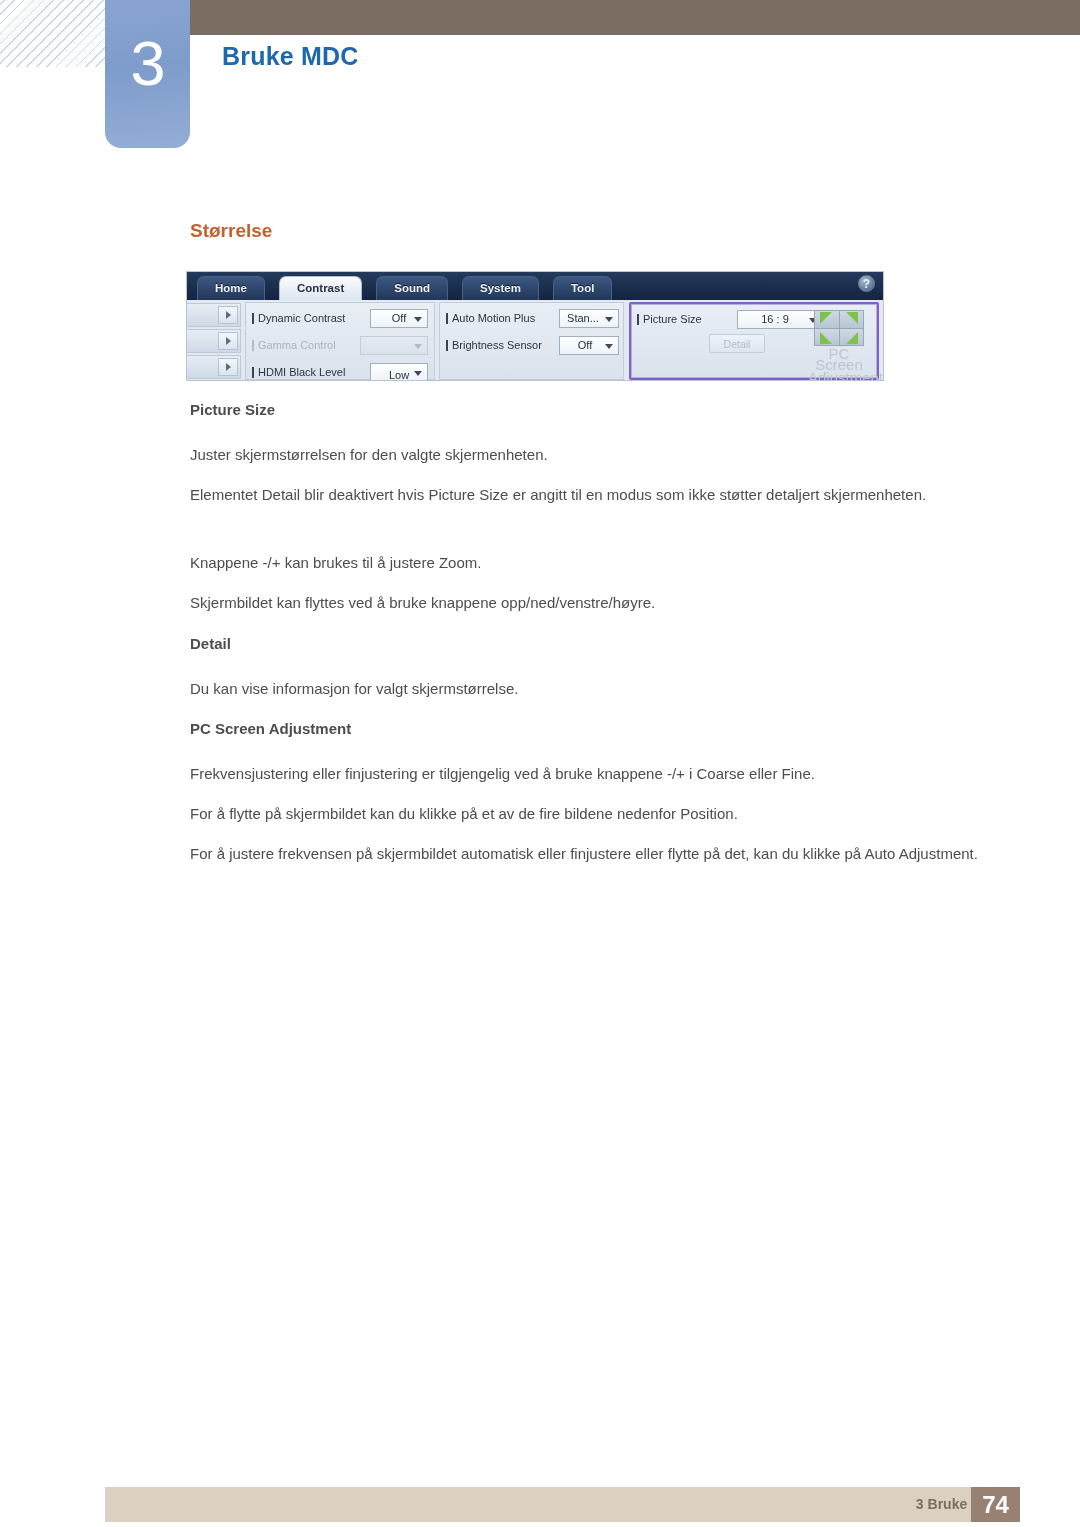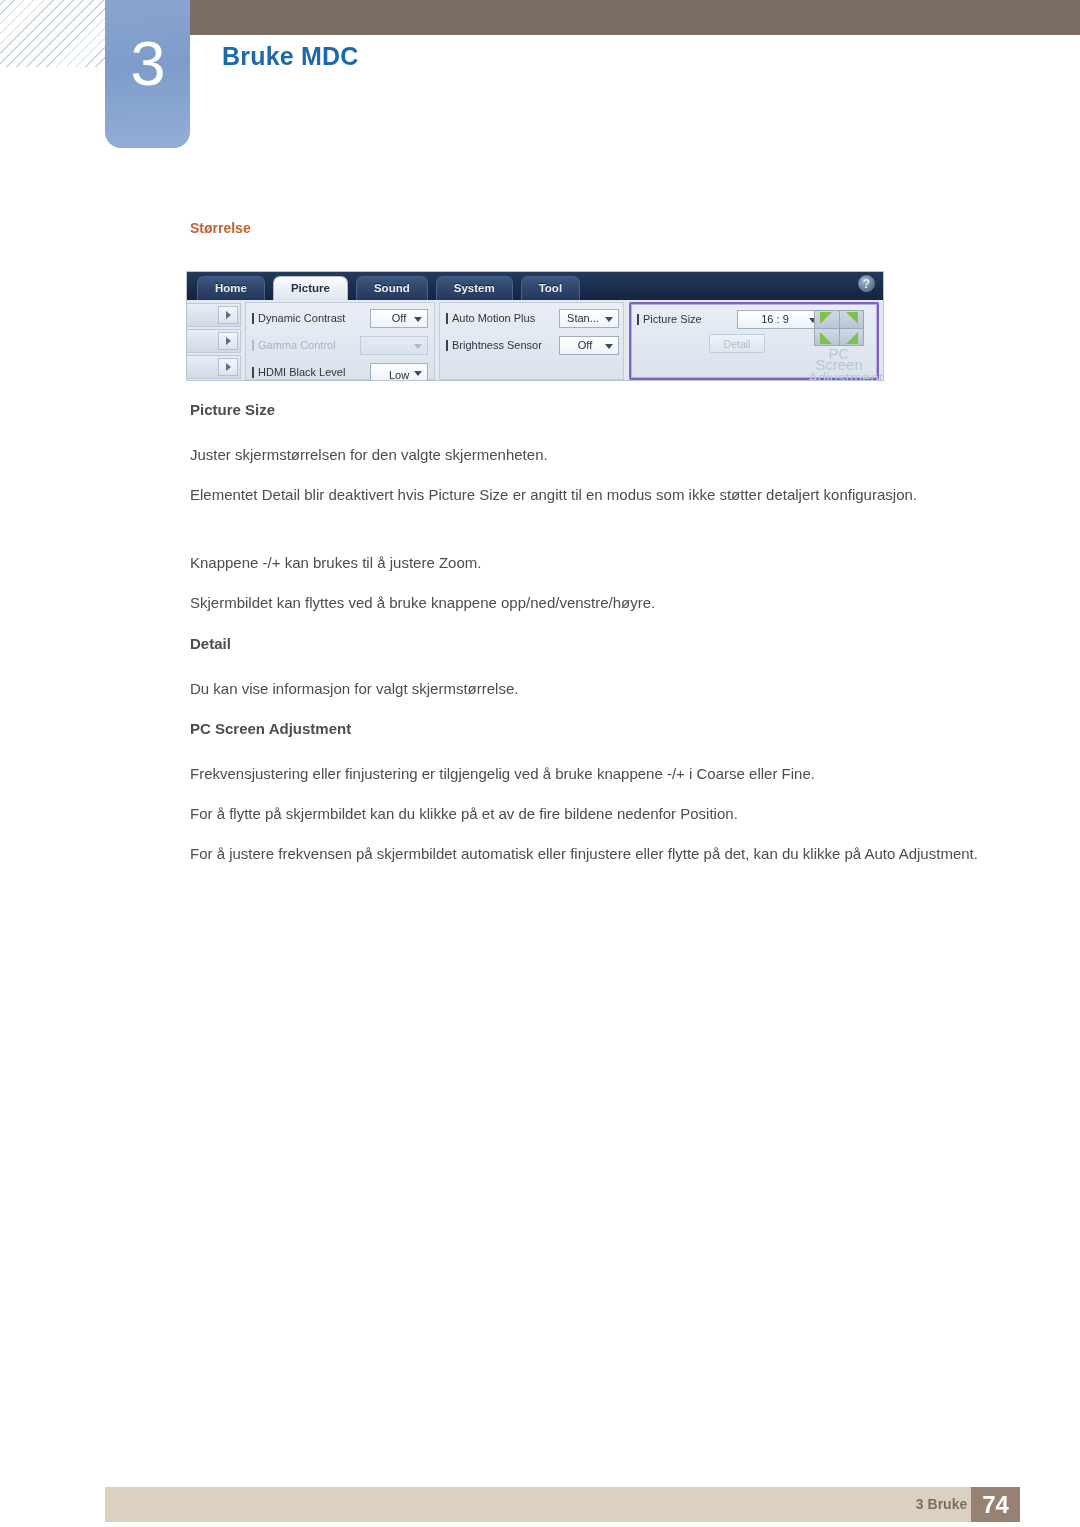--- a/index.html
+++ b/index.html
@@ -39,37 +39,37 @@
     line-height: 1; margin-top: -22px; letter-spacing: -1px;
   }
   .chapter-title {
     position: absolute; left: 222px; top: 42px;
     color: #1d69ab; font-size: 25px; font-weight: bold;
     letter-spacing: .2px;
   }
 
   .section-heading {
     position: absolute; left: 190px; top: 220px;
-    color: #c4622d; font-size: 14px; font-weight: bold;
+    color: #c4622d; font-size: 19px; font-weight: bold;
   }
 
   
   .mdc {
     position: absolute; left: 186px; top: 271px;
     width: 698px; height: 110px;
     background: #e9eef3;
     border: 1px solid #b9c4cf;
     overflow: hidden;
     font-family: "Liberation Sans", sans-serif;
   }
   .mdc-titlebar {
     position: relative; height: 28px;
     background: linear-gradient(180deg, #243a5c 0%, #142340 100%);
   }
-  .mdc-tabs { position: absolute; left: 10px; top: 4px; display: flex; gap: 8px; }
+  .mdc-tabs { position: absolute; left: 10px; top: 4px; display: flex; gap: 14px; }
   .mdc-tab {
     height: 24px; padding: 0 17px; line-height: 23px;
     font-size: 11.5px; font-weight: bold; color: #eef2f8;
     background: linear-gradient(180deg, #3a5party 0%, #25395c 100%);
     background: linear-gradient(180deg, #3d5880 0%, #22365a 100%);
     border-top-left-radius: 7px; border-top-right-radius: 7px;
     border: 1px solid #4a6governor;
     border: 1px solid #4b6party;
     border: 1px solid #46618c;
     border-bottom: none;
@@ -212,21 +212,21 @@
 </div>
 <div class="chapter-title">Bruke MDC</div>
 
 <div class="section-heading">Størrelse</div>
 
 <div class="mdc">
 
   <div class="mdc-titlebar">
     <div class="mdc-tabs">
       <div class="mdc-tab">Home</div>
-      <div class="mdc-tab active">Picture</div>
+      <div class="mdc-tab active">Contrast</div>
       <div class="mdc-tab">Sound</div>
       <div class="mdc-tab">System</div>
       <div class="mdc-tab">Tool</div>
     </div>
     <div class="mdc-help">?</div>
   </div>
 
   <div class="mdc-body">
 
     <div class="stub-col">
@@ -308,21 +308,21 @@
         <div class="pcsa-label">PC Screen</div>
         <div class="pcsa-label">Adjustment</div>
       </div>
     </div>
 
   </div>
 </div>
 
 <div class="sub-head" style="top:401px;">Picture Size</div>
 <div class="para" style="top:440px;">Juster skjermstørrelsen for den valgte skjermenheten.</div>
-<div class="para" style="top:480px;">Elementet Detail blir deaktivert hvis Picture Size er angitt til en modus som ikke støtter detaljert konfigurasjon.</div>
+<div class="para" style="top:480px;">Elementet Detail blir deaktivert hvis Picture Size er angitt til en modus som ikke støtter detaljert skjermenheten.</div>
 <div class="para" style="top:548px;">Knappene -/+ kan brukes til å justere Zoom.</div>
 <div class="para" style="top:588px;">Skjermbildet kan flyttes ved å bruke knappene opp/ned/venstre/høyre.</div>
 
 <div class="sub-head" style="top:635px;">Detail</div>
 <div class="para" style="top:674px;">Du kan vise informasjon for valgt skjermstørrelse.</div>
 
 <div class="sub-head" style="top:720px;">PC Screen Adjustment</div>
 <div class="para" style="top:759px;">Frekvensjustering eller finjustering er tilgjengelig ved å bruke knappene -/+ i Coarse eller Fine.</div>
 <div class="para" style="top:799px;">For å flytte på skjermbildet kan du klikke på et av de fire bildene nedenfor Position.</div>
 <div class="para" style="top:839px;">For å justere frekvensen på skjermbildet automatisk eller finjustere eller flytte på det, kan du klikke på Auto Adjustment.</div>

